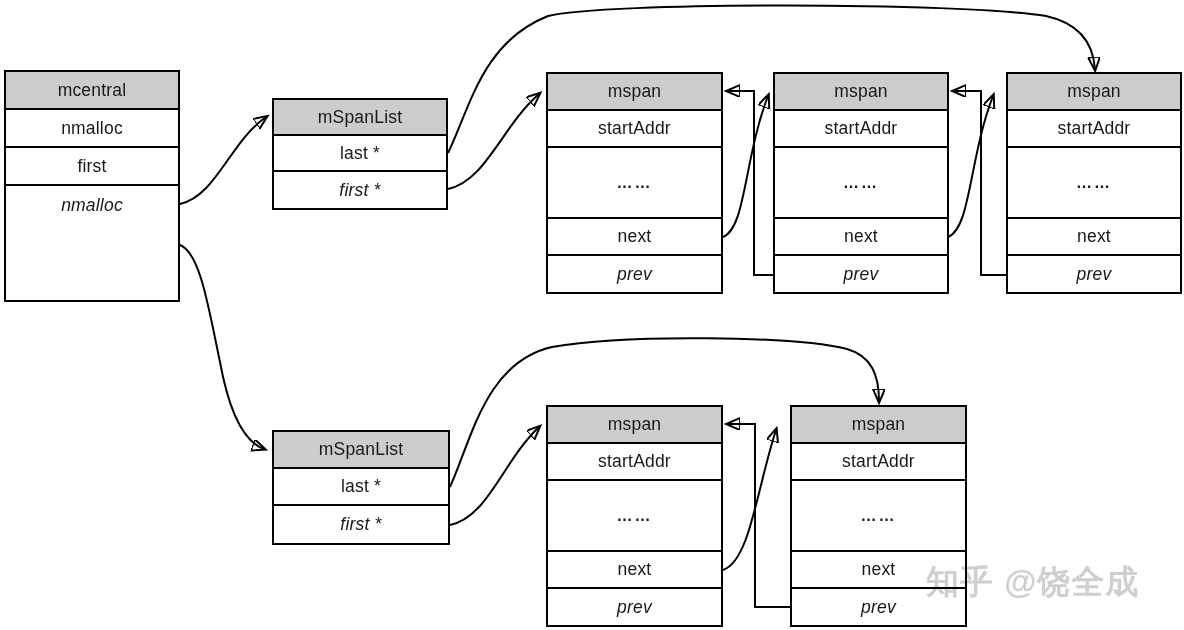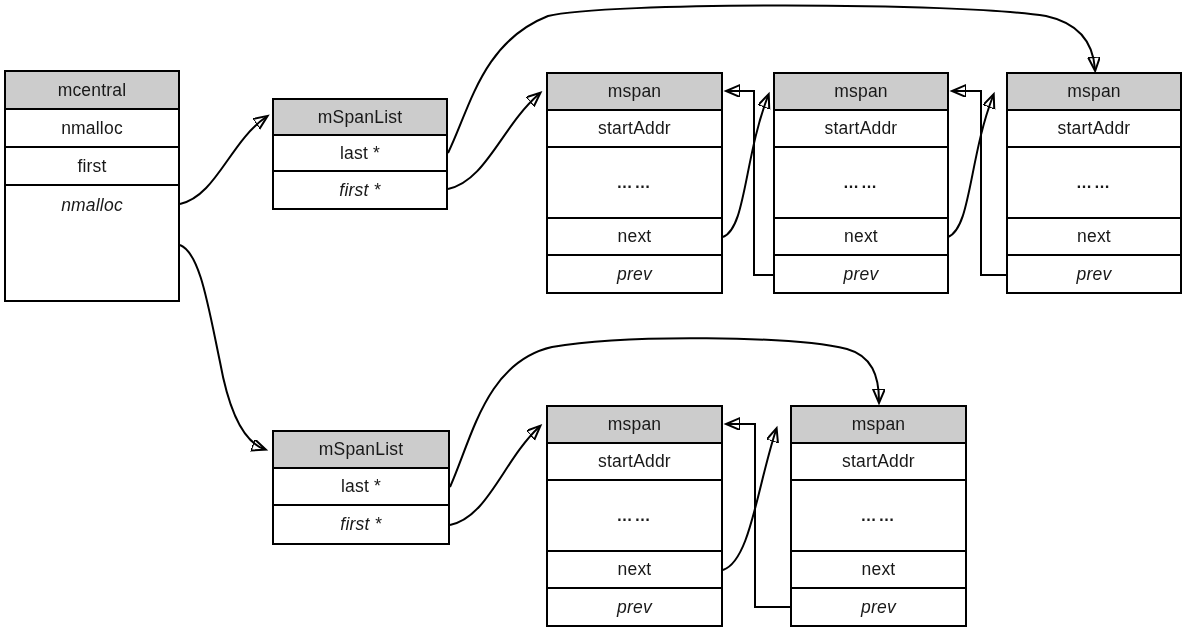--- a/index.html
+++ b/index.html
@@ -84,20 +84,21 @@
   </div>
 
   <div class="tbl" style="left:790px;top:405px;width:177px;height:222px">
     <div class="cell hdr" style="height:37px">mspan</div>
     <div class="cell" style="height:37px">startAddr</div>
     <div class="cell dots" style="height:71px">……</div>
     <div class="cell" style="height:37px">next</div>
     <div class="cell" style="height:36px">prev</div>
   </div>
 
+  <div class="watermark">知乎 @饶全成</div>
 
   <svg class="arrows" width="1184" height="630" viewBox="0 0 1184 630">
     <defs>
       <marker id="ah" markerUnits="userSpaceOnUse" markerWidth="18" markerHeight="14" refX="12" refY="6" orient="auto">
         <path d="M0,0 L14,6 L0,12 Z" fill="#000" stroke="none"></path>
       </marker>
     </defs>
     <path d="M 180,204 C 216,196 230,142 266,117" marker-end="url(#ah)"></path>
     <path d="M 180,245 C 200,253 208,305 220,362 C 228,406 242,441 264,449" marker-end="url(#ah)"></path>
     <path d="M 448,153 C 470,108 482,42 548,16 C 602,2 960,2 1046,16 C 1078,23 1093,42 1095,69" marker-end="url(#ah)"></path>

